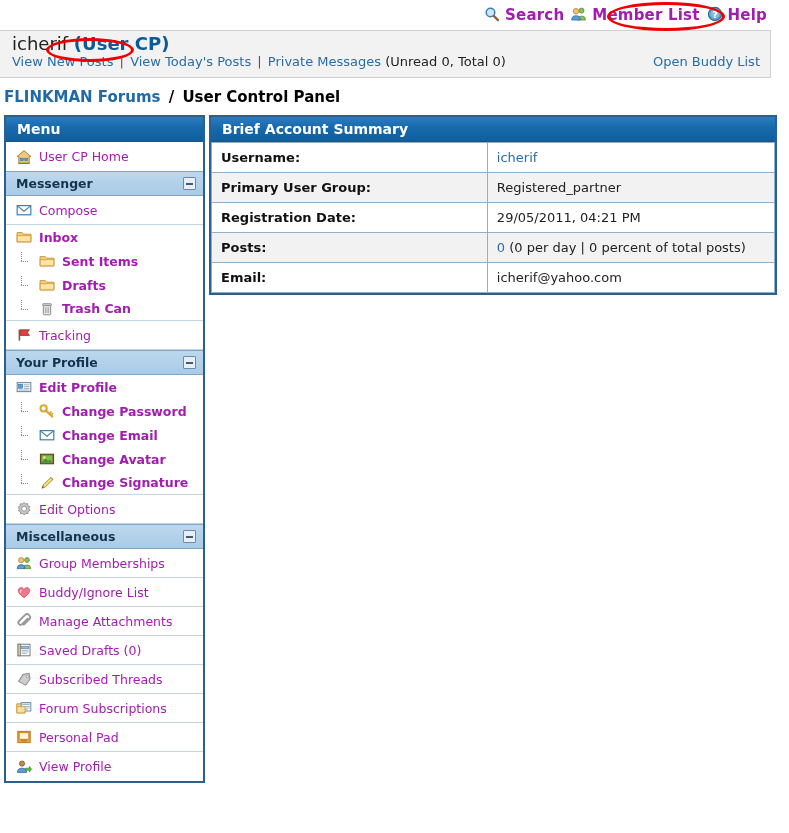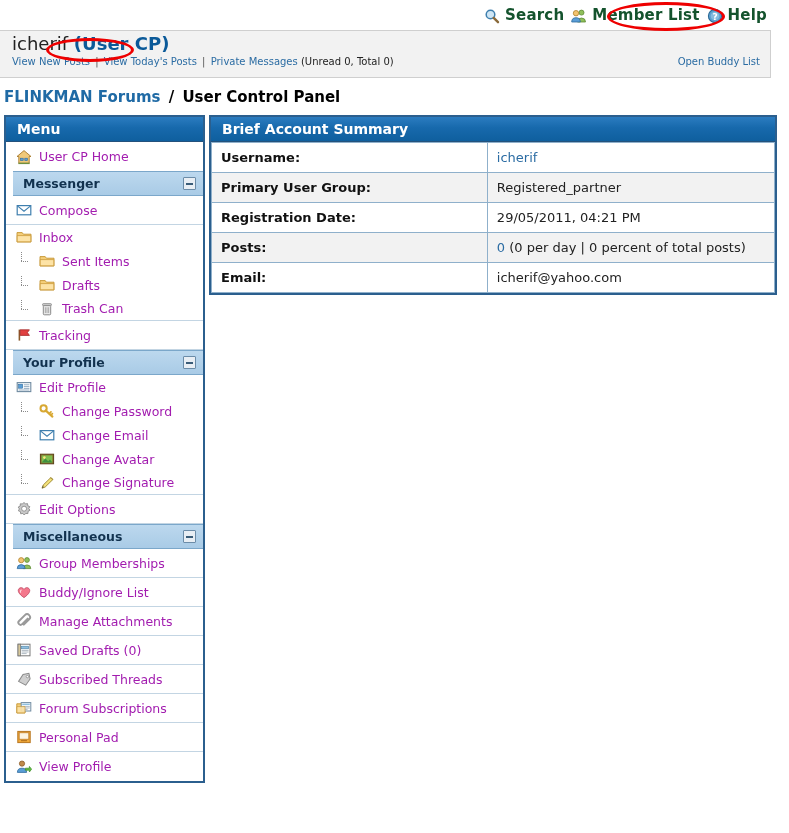--- a/index.html
+++ b/index.html
@@ -23,46 +23,46 @@
     height: 30px;
     display: flex;
     align-items: center;
     justify-content: flex-end;
     padding-right: 22px;
     gap: 7px;
     background: #ffffff;
   }
   .topbar-item {
     display: flex;
-    align-items: flex-end;
+    align-items: flex-start;
     gap: 5px;
     font-size: 15px;
     font-weight: bold;
-    color: #14532d;
+    color: #a21caf;
     white-space: nowrap;
   }
   .topbar-item .tlabel { letter-spacing: .2px; }
 
   
   .userstrip {
     margin: 0 18px 0 0;
     background: #f2f2f2;
     border: 1px solid #cfcfcf;
     border-left: none;
     height: 48px;
     padding: 4px 10px 4px 12px;
     position: relative;
   }
   .userline1 { font-size: 18px; color: #222; line-height: 17px; }
   .userline2 {
     display: flex;
     align-items: baseline;
     justify-content: space-between;
     line-height: 19px;
-    font-size: 10px;
+    font-size: 13px;
   }
   .usercp { color: #0b5a99; font-weight: bold; }
   a.flink, .flink {
     color: #2b6ca3;
     text-decoration: none;
     cursor: pointer;
   }
   .sep { color: #555; padding: 0 2px; }
   .plaintext { color: #222; }
 
@@ -108,21 +108,20 @@
     display: flex;
     align-items: center;
     justify-content: space-between;
     padding: 0 7px 0 10px;
     font-size: 12.5px;
     font-weight: bold;
     color: #12324f;
     background: linear-gradient(to bottom, #bcd8ee 0%, #a9cbe6 100%);
     border-top: 1px solid #7ba7ca;
     border-bottom: 1px solid #7ba7ca;
-    margin-left: 7px;
   }
   .collapse-btn {
     width: 13px; height: 13px;
     border: 1px solid #6b8ca8;
     background: #e8eef4;
     display: flex; align-items: center; justify-content: center;
     cursor: pointer;
     border-radius: 1px;
   }
   .collapse-btn i {
@@ -133,21 +132,21 @@
   .menu-row {
     display: flex;
     align-items: center;
     height: 29px;
     padding-left: 10px;
     border-bottom: 1px solid #c3d5e3;
     gap: 7px;
     background: #ffffff;
   }
   .menu-row.noborder { border-bottom: none; }
-  .menu-row.grouped { border-bottom: none; height: 24px; }
+  .menu-row.grouped { border-bottom: none; height: 24px; font-weight: bold; }
   .menu-row.group-last { border-bottom: 1px solid #c3d5e3; }
   .menu-row .mlabel {
     color: #a21caf;
     font-size: 12.5px;
     cursor: pointer;
   }
   .tree-prefix {
     width: 13px; height: 14px;
     position: relative;
     margin-left: 3px;

